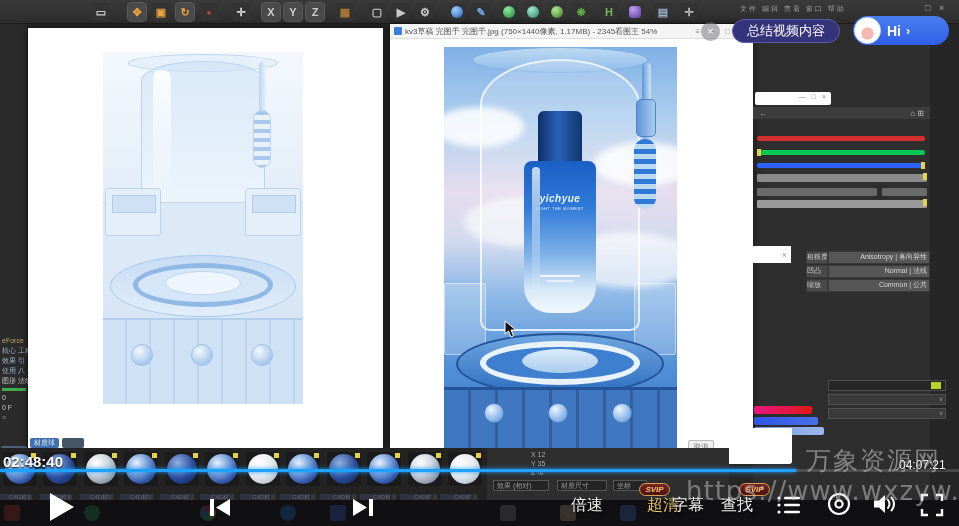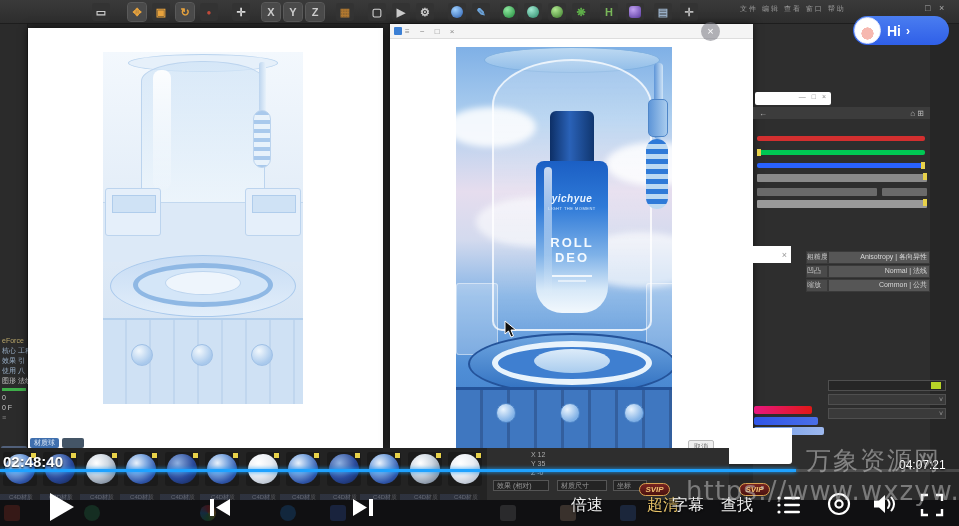--- a/index.html
+++ b/index.html
@@ -40,21 +40,21 @@
   .sl-mid{left:0;top:150px;width:200px;height:60px;background:#dce9f7;border-top:1px solid #c2d8ef;}
   .sl-console{top:136px;width:56px;height:48px;background:#e5effa;border:1px solid #bcd4ee;border-radius:3px;}
   .sl-console .scr{position:absolute;left:6px;top:6px;width:44px;height:18px;background:#cfe2f5;border:1px solid #b0cdec;}
   .sl-pod-outer{left:7px;top:203px;width:186px;height:62px;border-radius:50%;background:linear-gradient(#c7dcf4,#e2eefa);border:1px solid #a9c9ec;}
   .sl-pod-ring{left:30px;top:211px;width:140px;height:44px;border-radius:50%;border:5px solid #8fb8e4;background:#d4e6f8;}
   .sl-pod-core{left:62px;top:219px;width:76px;height:24px;border-radius:50%;background:#eef5fc;border:1px solid #bcd4ee;}
   .sl-base{left:0;top:266px;width:200px;height:86px;background:repeating-linear-gradient(90deg,#cfe1f4 0 22px,#c0d6ee 22px 24px);border-top:2px solid #b3cfec;}
   .sl-ball{top:292px;width:22px;height:22px;border-radius:50%;background:radial-gradient(circle at 35% 30%,#f2f8fd,#a9c9ec 70%);border:1px solid #9fc0e6;}
 
   
-  .art-r{left:66px;top:8px;width:216px;height:402px;overflow:hidden;background:linear-gradient(180deg,#7fb0e6 0%,#aecfef 18%,#e6ddee 36%,#d3daee 48%,#86b4e6 62%,#4f8ed6 80%,#3c77c4 100%);}
+  .art-r{left:54px;top:8px;width:233px;height:402px;overflow:hidden;background:linear-gradient(180deg,#7fb0e6 0%,#aecfef 18%,#e6ddee 36%,#d3daee 48%,#86b4e6 62%,#4f8ed6 80%,#3c77c4 100%);}
   .cloud{border-radius:50%;background:rgba(255,255,255,.85);filter:blur(3px);}
   .sr-capdisc{left:28px;top:0px;width:176px;height:26px;border-radius:50%;background:linear-gradient(#bdd9f2,#8fbce8);border:1px solid #7fb0e0;}
   .sr-dome{left:36px;top:12px;width:160px;height:272px;border:2px solid rgba(255,255,255,.75);border-radius:80px 80px 10px 10px/46px 46px 10px 10px;background:linear-gradient(rgba(255,255,255,.22),rgba(255,255,255,.05));}
   .sr-cap{left:94px;top:64px;width:44px;height:54px;border-radius:6px 6px 2px 2px;background:linear-gradient(90deg,#0d2f66,#2a62b8 45%,#10366f);}
   .sr-body{left:80px;top:114px;width:72px;height:152px;border-radius:8px 8px 26px 26px;background:linear-gradient(180deg,#1b5fc4,#2f7ad8 30%,#7fb2e8 62%,#d8e9f8 85%,#f2f8fd);}
   .sr-sheen{left:88px;top:120px;width:8px;height:130px;background:linear-gradient(rgba(255,255,255,.75),rgba(255,255,255,0));border-radius:4px;}
   .sr-brand{left:80px;top:146px;width:72px;text-align:center;color:#eaf4ff;font-size:10px;font-style:italic;font-weight:bold;letter-spacing:.5px;}
   .sr-brand-sub{left:80px;top:159px;width:72px;text-align:center;color:#dcebf9;font-size:4px;letter-spacing:.5px;}
   .sr-prod{left:80px;top:188px;width:72px;text-align:center;color:#f4faff;font-size:13px;font-weight:bold;letter-spacing:2px;line-height:15px;}
   .sr-smalltext{left:96px;top:228px;width:40px;height:2px;background:rgba(255,255,255,.8);}
@@ -217,42 +217,39 @@
   </div>
 
   <div class="abs" style="left:30px;top:438px;z-index:3;display:flex;gap:3px;">
     <span style="background:#3f6fae;border-radius:2px;color:#dce8f6;font-size:7px;padding:0 4px;line-height:10px;">材质球</span>
     <span style="background:#456;border-radius:2px;width:22px;height:10px;display:inline-block"></span>
   </div>
 
   <div class="abs win" style="left:390px;top:24px;width:363px;height:424px;">
     <div class="win-title">
       <span class="win-fileicon"></span>
+      <span class="win-title-text">kv3草稿 完图干 完图干.jpg (750×1440像素, 1.17MB) - 2345看图王 54%</span>
       <span class="win-btns">≡  −  □  ×</span>
     </div>
     <div class="win-body" style="height:409px;">
       <div class="abs art-r">
         <div class="abs cloud" style="left:-10px;top:60px;width:90px;height:40px;"></div>
         <div class="abs cloud" style="left:150px;top:95px;width:100px;height:44px;"></div>
         <div class="abs cloud" style="left:20px;top:150px;width:120px;height:50px;opacity:.7"></div>
         <div class="abs cloud" style="left:120px;top:185px;width:130px;height:56px;opacity:.75"></div>
         <div class="abs sr-capdisc"></div>
         <div class="abs sr-dome"></div>
         <div class="abs sr-tube"></div>
         <div class="abs sr-canister"></div>
         <div class="abs sr-coil"></div>
         <div class="abs sr-cap"></div>
         <div class="abs sr-body"></div>
         <div class="abs sr-sheen"></div>
         <div class="abs sr-brand">yichyue</div>
         <div class="abs sr-brand-sub">LIGHT THE MOMENT</div>
-        <div class="abs sr-prod">
-          <span>ROLL</span><br>
-          <span>DEO</span>
-        </div>
         <div class="abs sr-smalltext"></div>
         <div class="abs sr-smalltext" style="top:233px;width:28px;left:102px;opacity:.7"></div>
         <div class="abs sr-sidebox" style="left:0"></div>
         <div class="abs sr-sidebox" style="left:190px"></div>
         <div class="abs sr-pod-outer"></div>
         <div class="abs sr-pod-ring"></div>
         <div class="abs sr-pod-core"></div>
         <div class="abs sr-base"></div>
         <div class="abs sr-ball" style="left:40px"></div>
         <div class="abs sr-ball" style="left:104px"></div>
@@ -309,20 +306,21 @@
     </div>
   <div class="abs field-row" style="top:394px;background:#3a3a3a">˅</div>
   <div class="abs field-row" style="top:408px;background:#3a3a3a">˅</div>
 
   <div class="abs dlg">
     <span class="dlg-btn">取消</span>
   </div>
 
 
   <div class="abs close-circle">×</div>
+  <div class="abs summarize">总结视频内容</div>
   <div class="abs hi-pill">
     <span class="hi-avatar"></span>
     <span>Hi</span>
     <span class="hi-arrow">›</span>
   </div>
 
   <div class="abs thumbs">
     <div class="thumb" style="left:3px">
         <span class="thumb-label">C4D材质</span>
       </div>

